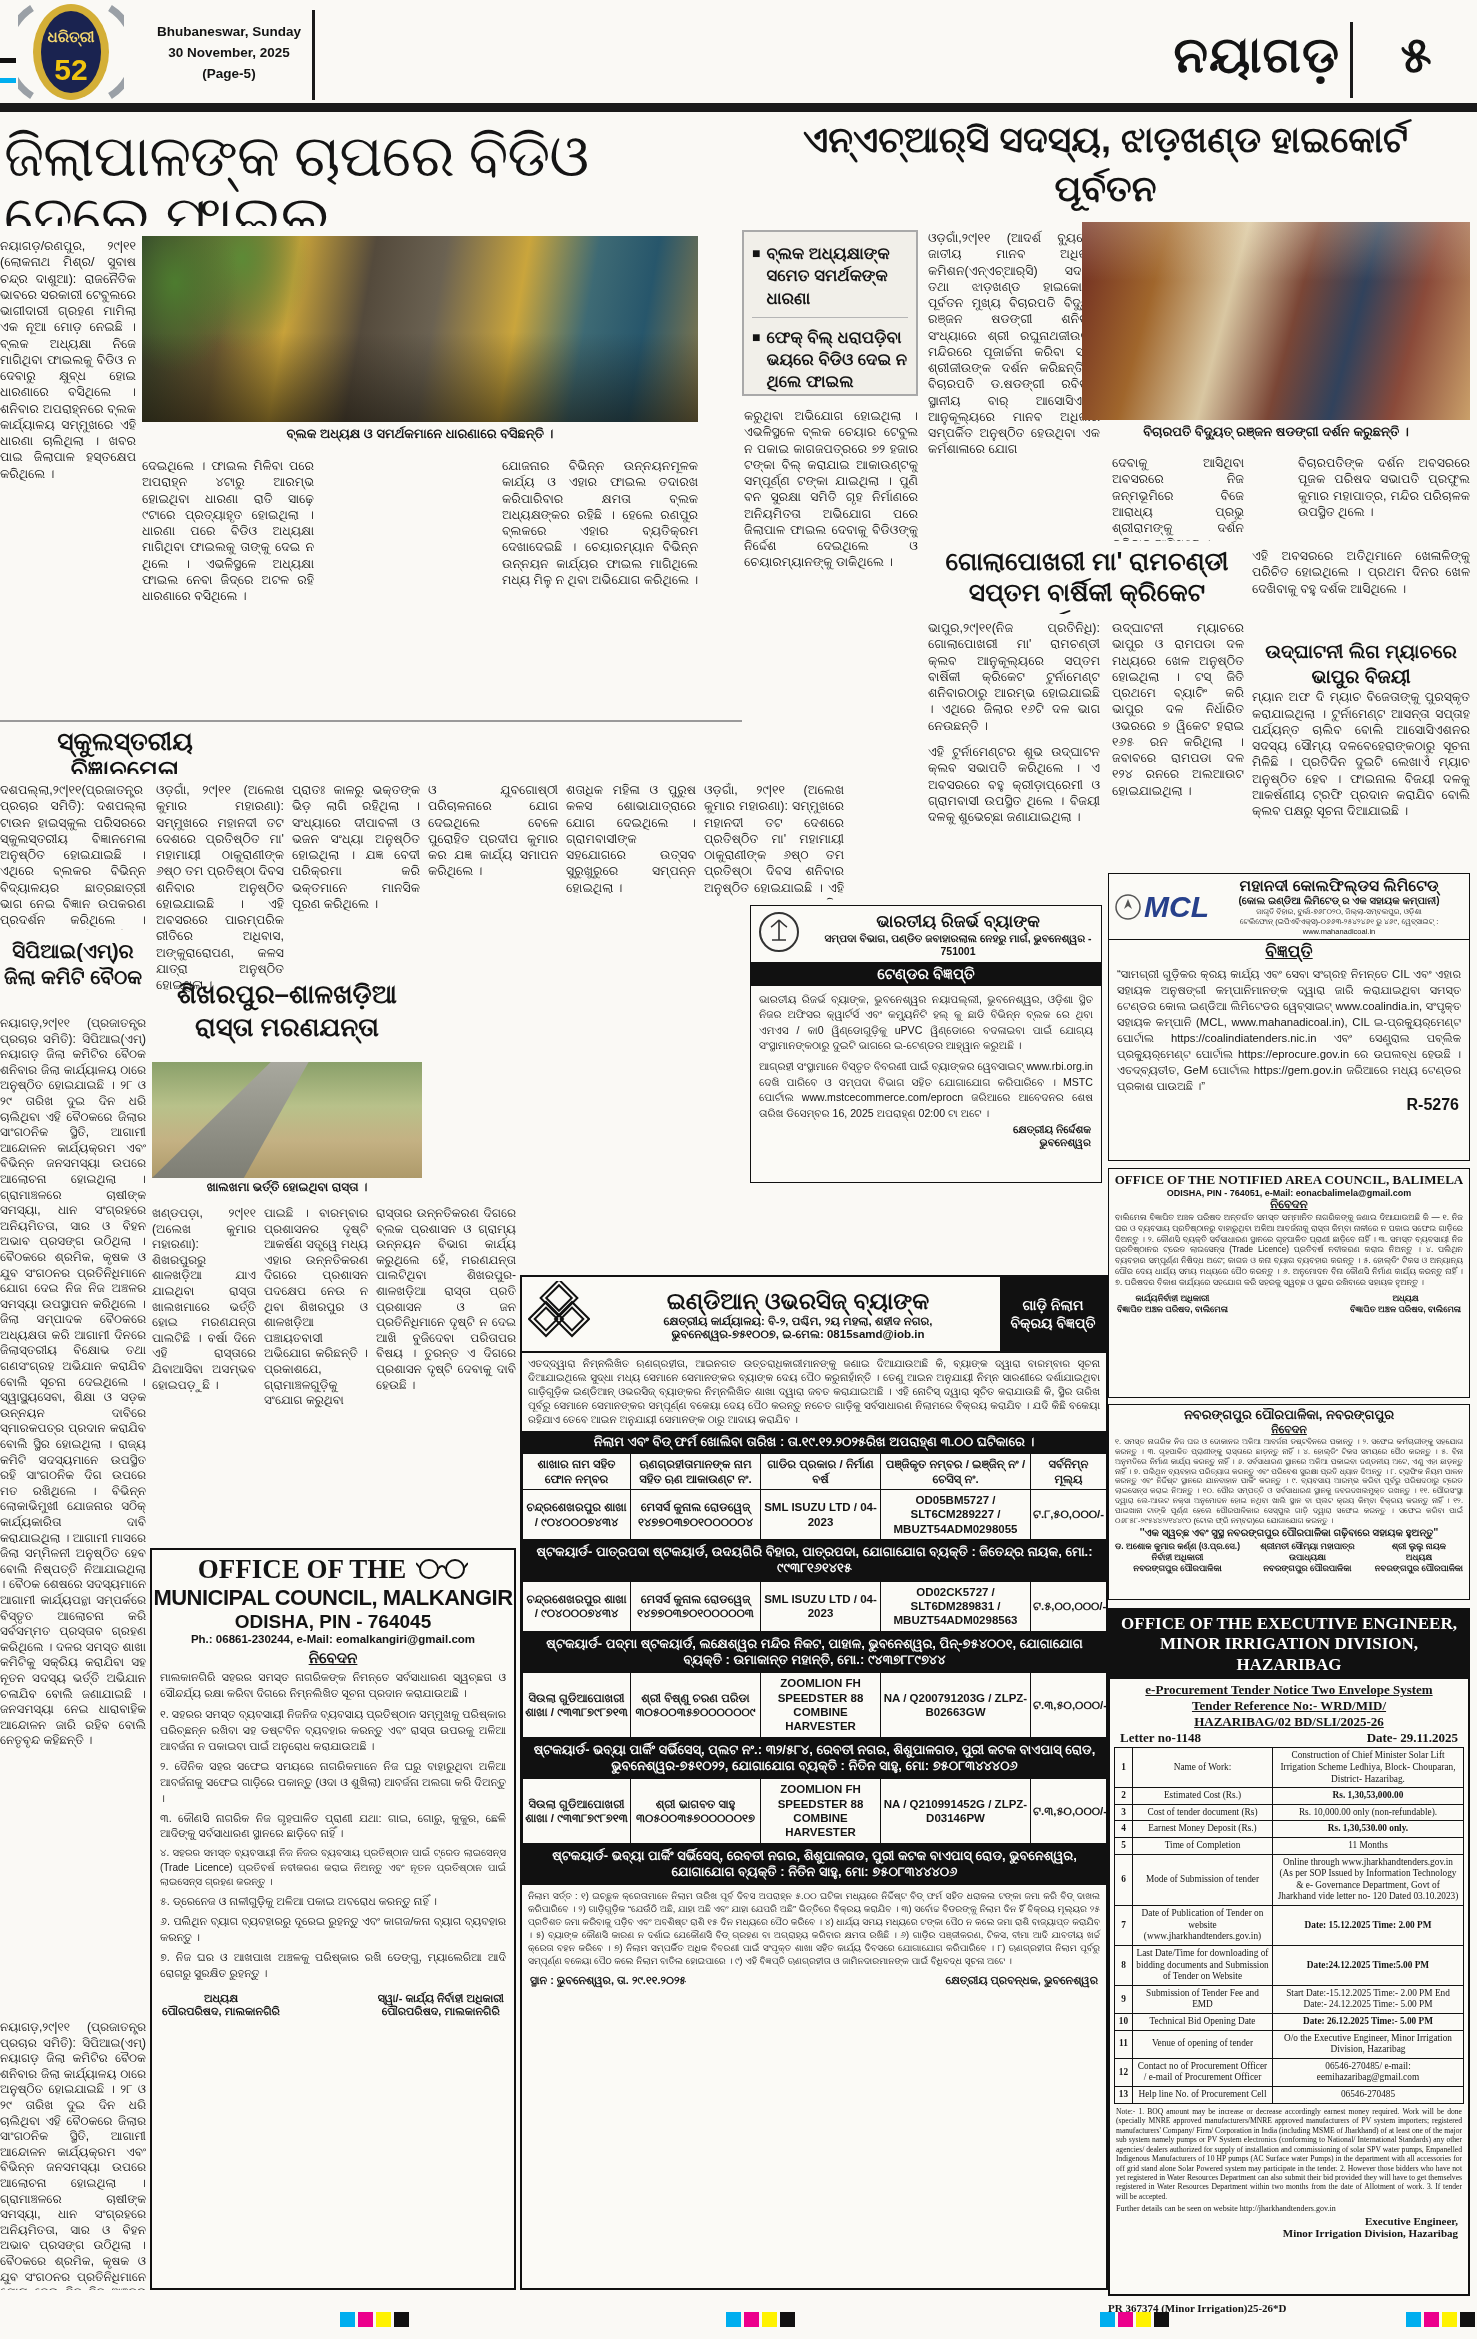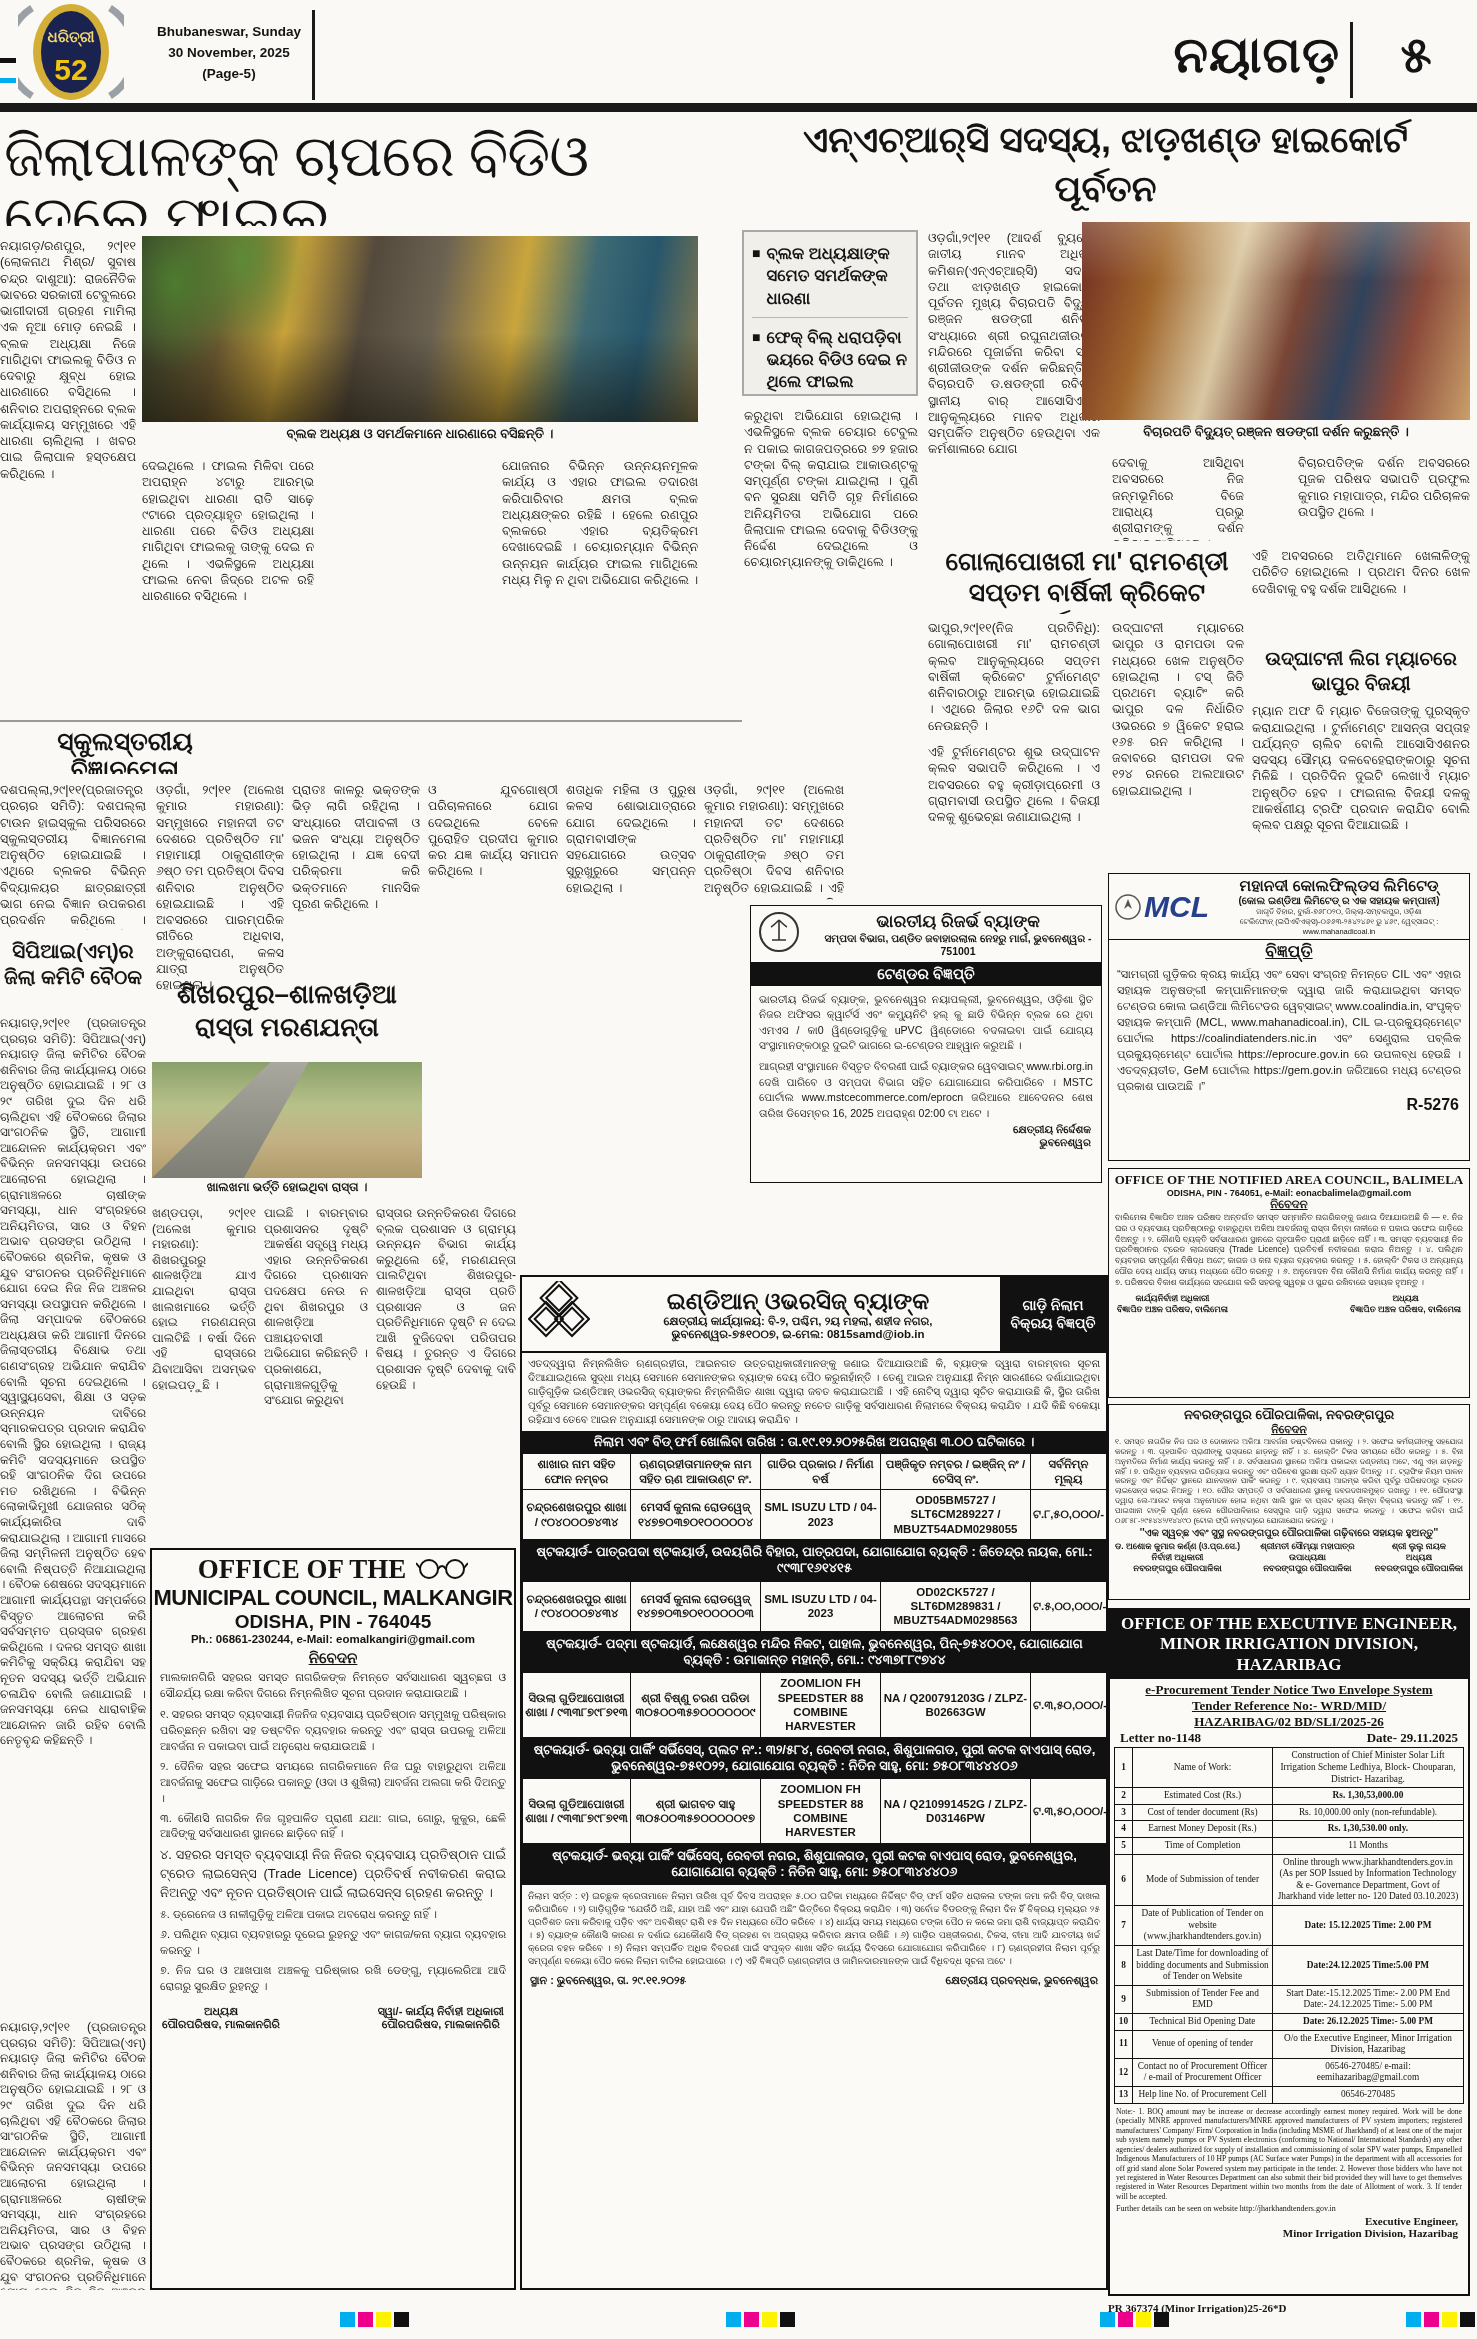--- a/index.html
+++ b/index.html
@@ -126,21 +126,21 @@
   <div class="abs col" style="left:1112px;top:455px;width:132px;height:86px">ଦେବାକୁ ଆସିଥିବା ଅବସରରେ ନିଜ ଜନ୍ମଭୂମିରେ ବିଜେ ଆରାଧ୍ୟ ପ୍ରଭୁ ଶ୍ରୀରାମଙ୍କୁ ଦର୍ଶନ କରିବାକୁ ଆସିଥିଲେ ।</div>
   <div class="abs col" style="left:1298px;top:455px;width:172px;height:86px">ବିଚାରପତିଙ୍କ ଦର୍ଶନ ଅବସରରେ ପୂଜକ ପରିଷଦ ସଭାପତି ପ୍ରଫୁଲ କୁମାର ମହାପାତ୍ର, ମନ୍ଦିର ପରିଚାଳକ ଉପସ୍ଥିତ ଥିଲେ ।</div>
 
   <div class="abs hlC" style="left:928px;top:546px;width:318px;height:68px">ଗୋଲାପୋଖରୀ ମା' ରାମଚଣ୍ଡୀ ସପ୍ତମ ବାର୍ଷିକୀ କ୍ରିକେଟ ଟୁର୍ନାମେଣ୍ଟ</div>
   <div class="abs col" style="left:928px;top:620px;width:172px;height:120px">ଭାପୁର,୨୯|୧୧(ନିଜ ପ୍ରତିନିଧି): ଗୋଲାପୋଖରୀ ମା' ରାମଚଣ୍ଡୀ କ୍ଲବ ଆନୁକୂଲ୍ୟରେ ସପ୍ତମ ବାର୍ଷିକୀ କ୍ରିକେଟ ଟୁର୍ନାମେଣ୍ଟ ଶନିବାରଠାରୁ ଆରମ୍ଭ ହୋଇଯାଇଛି । ଏଥିରେ ଜିଲାର ୧୬ଟି ଦଳ ଭାଗ ନେଉଛନ୍ତି ।</div>
   <div class="abs col" style="left:1112px;top:620px;width:132px;height:244px">ଉଦ୍‌ଘାଟନୀ ମ୍ୟାଚରେ ଭାପୁର ଓ ରାମପଡା ଦଳ ମଧ୍ୟରେ ଖେଳ ଅନୁଷ୍ଠିତ ହୋଇଥିଲା । ଟସ୍ ଜିତି ପ୍ରଥମେ ବ୍ୟାଟିଂ କରି ଭାପୁର ଦଳ ନିର୍ଧାରିତ ଓଭରରେ ୭ ୱିକେଟ ହରାଇ ୧୬୫ ରନ କରିଥିଲା । ଜବାବରେ ରାମପଡା ଦଳ ୧୨୪ ରନରେ ଅଲଆଉଟ ହୋଇଯାଇଥିଲା ।</div>
   <div class="abs col" style="left:928px;top:744px;width:172px;height:158px">ଏହି ଟୁର୍ନାମେଣ୍ଟର ଶୁଭ ଉଦ୍‌ଘାଟନ କ୍ଲବ ସଭାପତି କରିଥିଲେ । ଏ ଅବସରରେ ବହୁ କ୍ରୀଡ଼ାପ୍ରେମୀ ଓ ଗ୍ରାମବାସୀ ଉପସ୍ଥିତ ଥିଲେ । ବିଜୟୀ ଦଳକୁ ଶୁଭେଚ୍ଛା ଜଣାଯାଇଥିଲା ।</div>
 
   <div class="abs" style="left:1252px;top:548px;width:218px;height:318px">
     <div class="col" style="height:92px">ଏହି ଅବସରରେ ଅତିଥିମାନେ ଖେଳାଳିଙ୍କୁ ପରିଚିତ ହୋଇଥିଲେ । ପ୍ରଥମ ଦିନର ଖେଳ ଦେଖିବାକୁ ବହୁ ଦର୍ଶକ ଆସିଥିଲେ ।</div>
-    <div class="hlSm" style="margin:7px 0">ଉଦ୍‌ଘାଟନୀ ଲିଗ ମ୍ୟାଚରେ ଭାପୁର ବିଜୟୀ</div>
+    <div class="hlSm" style="margin:0 0">ଉଦ୍‌ଘାଟନୀ ଲିଗ ମ୍ୟାଚରେ ଭାପୁର ବିଜୟୀ</div>
     <div class="col" style="height:160px">ମ୍ୟାନ ଅଫ ଦି ମ୍ୟାଚ ବିଜେତାଙ୍କୁ ପୁରସ୍କୃତ କରାଯାଇଥିଲା । ଟୁର୍ନାମେଣ୍ଟ ଆସନ୍ତା ସପ୍ତାହ ପର୍ଯ୍ୟନ୍ତ ଚାଲିବ ବୋଲି ଆସୋସିଏଶନର ସଦସ୍ୟ ସୌମ୍ୟ ଦଳବେହେରାଙ୍କଠାରୁ ସୂଚନା ମିଳିଛି । ପ୍ରତିଦିନ ଦୁଇଟି ଲେଖାଏଁ ମ୍ୟାଚ ଅନୁଷ୍ଠିତ ହେବ । ଫାଇନାଲ ବିଜୟୀ ଦଳକୁ ଆକର୍ଷଣୀୟ ଟ୍ରଫି ପ୍ରଦାନ କରାଯିବ ବୋଲି କ୍ଲବ ପକ୍ଷରୁ ସୂଚନା ଦିଆଯାଇଛି ।</div>
   </div>
 
   <div class="abs hlSec" style="left:0;top:728px;width:250px;height:46px">ସ୍କୁଲସ୍ତରୀୟ ବିଜ୍ଞାନମେଳା</div>
 
   <div class="abs col" style="left:0;top:782px;width:146px;height:148px">ଦଶପଲ୍ଲା,୨୯|୧୧(ପ୍ରଜାତନ୍ତ୍ର ପ୍ରଚାର ସମିତି): ଦଶପଲ୍ଲା ଟାଉନ ହାଇସ୍କୁଲ ପରିସରରେ ସ୍କୁଲସ୍ତରୀୟ ବିଜ୍ଞାନମେଳା ଅନୁଷ୍ଠିତ ହୋଇଯାଇଛି । ଏଥିରେ ବ୍ଲକର ବିଭିନ୍ନ ବିଦ୍ୟାଳୟର ଛାତ୍ରଛାତ୍ରୀ ଭାଗ ନେଇ ବିଜ୍ଞାନ ଉପକରଣ ପ୍ରଦର୍ଶନ କରିଥିଲେ । ମେଳାରେ ୪୪ଟି ବିଜ୍ଞାନ ପ୍ରକଳ୍ପ ପ୍ରଦର୍ଶିତ ହୋଇଥିଲା । ଶ୍ରେଷ୍ଠ ପ୍ରତିଯୋଗୀଙ୍କୁ ପୁରସ୍କୃତ କରାଯାଇଥିଲା ।</div>
   <div class="abs col" style="left:156px;top:782px;width:128px;height:224px">ଓଡ଼ଗାଁ, ୨୯|୧୧ (ଅଲେଖ କୁମାର ମହାରଣା): ସମ୍ମୁଖରେ ମହାନଦୀ ତଟ ଦେଶରେ ପ୍ରତିଷ୍ଠିତ ମା' ମହାମାୟୀ ଠାକୁରାଣୀଙ୍କ ୬ଷ୍ଠ ତମ ପ୍ରତିଷ୍ଠା ଦିବସ ଶନିବାର ଅନୁଷ୍ଠିତ ହୋଇଯାଇଛି । ଏହି ଅବସରରେ ପାରମ୍ପରିକ ରୀତିରେ ଅଧିବାସ, ଅଙ୍କୁରାରୋପଣ, କଳସ ଯାତ୍ରା ଅନୁଷ୍ଠିତ ହୋଇଥିଲା ।</div>
   <div class="abs col" style="left:292px;top:782px;width:128px;height:224px">ପ୍ରାତଃ କାଳରୁ ଭକ୍ତଙ୍କ ଭିଡ଼ ଲାଗି ରହିଥିଲା । ସଂଧ୍ୟାରେ ଦୀପାବଳୀ ଓ ଭଜନ ସଂଧ୍ୟା ଅନୁଷ୍ଠିତ ହୋଇଥିଲା । ଯଜ୍ଞ ବେଦୀ ପରିକ୍ରମା କରି ଭକ୍ତମାନେ ମାନସିକ ପୂରଣ କରିଥିଲେ ।</div>
   <div class="abs col" style="left:428px;top:782px;width:130px;height:118px">ଓ ଯୁବଗୋଷ୍ଠୀ ପରିଚାଳନାରେ ଯୋଗ ଦେଇଥିଲେ ବେଳେ ପୁରୋହିତ ପ୍ରଦୀପ କୁମାର କର ଯଜ୍ଞ କାର୍ଯ୍ୟ ସମାପନ କରିଥିଲେ ।</div>
   <div class="abs col" style="left:566px;top:782px;width:130px;height:118px">ଶତାଧିକ ମହିଳା ଓ ପୁରୁଷ କଳସ ଶୋଭାଯାତ୍ରାରେ ଯୋଗ ଦେଇଥିଲେ । ଗ୍ରାମବାସୀଙ୍କ ସହଯୋଗରେ ଉତ୍ସବ ସୁରୁଖୁରୁରେ ସମ୍ପନ୍ନ ହୋଇଥିଲା ।</div>
@@ -430,21 +430,21 @@
       </span>
     </div>
     <div class="b ctr" style="font-size:22px;letter-spacing:-0.5px">MUNICIPAL COUNCIL, MALKANGIR</div>
     <div class="b ctr" style="font-size:19px">ODISHA, PIN - 764045</div>
     <div class="b ctr" style="font-size:11.5px">Ph.: 06861-230244, e-Mail: eomalkangiri@gmail.com</div>
     <div class="b ctr underl" style="font-size:15px;margin-top:4px">ନିବେଦନ</div>
     <div class="just" style="font-size:11px;line-height:1.45;padding:3px 8px">ମାଲକାନଗିରି ସହରର ସମସ୍ତ ନାଗରିକଙ୍କ ନିମନ୍ତେ ସର୍ବସାଧାରଣ ସ୍ୱଚ୍ଛତା ଓ ସୌନ୍ଦର୍ଯ୍ୟ ରକ୍ଷା କରିବା ଦିଗରେ ନିମ୍ନଲିଖିତ ସୂଚନା ପ୍ରଦାନ କରାଯାଉଅଛି ।</div>
     <div class="just" style="font-size:11px;line-height:1.45;padding:2px 8px">୧.  ସହରର ସମସ୍ତ ବ୍ୟବସାୟୀ ନିଜନିଜ ବ୍ୟବସାୟ ପ୍ରତିଷ୍ଠାନ ସମ୍ମୁଖକୁ ପରିଷ୍କାର ପରିଚ୍ଛନ୍ନ ରଖିବା ସହ ଡଷ୍ଟବିନ ବ୍ୟବହାର କରନ୍ତୁ ଏବଂ ରାସ୍ତା ଉପରକୁ ଅଳିଆ ଆବର୍ଜନା ନ ପକାଇବା ପାଇଁ ଅନୁରୋଧ କରାଯାଉଅଛି ।</div>
     <div class="just" style="font-size:11px;line-height:1.45;padding:2px 8px">୨.  ଦୈନିକ ସହର ସଫେଇ ସମୟରେ ନାଗରିକମାନେ ନିଜ ଘରୁ ବାହାରୁଥିବା ଅଳିଆ ଆବର୍ଜନାକୁ ସଫେଇ ଗାଡ଼ିରେ ପକାନ୍ତୁ (ଓଦା ଓ ଶୁଖିଲା) ଆବର୍ଜନା ଅଲଗା କରି ଦିଅନ୍ତୁ ।</div>
     <div class="just" style="font-size:11px;line-height:1.45;padding:2px 8px">୩.  କୌଣସି ନାଗରିକ ନିଜ ଗୃହପାଳିତ ପ୍ରାଣୀ ଯଥା: ଗାଇ, ଗୋରୁ, କୁକୁର, ଛେଳି ଆଦିଙ୍କୁ ସର୍ବସାଧାରଣ ସ୍ଥାନରେ ଛାଡ଼ିବେ ନାହିଁ ।</div>
-    <div class="just" style="font-size:13px;line-height:1.45;padding:2px 8px">୪.  ସହରର ସମସ୍ତ ବ୍ୟବସାୟୀ ନିଜ ନିଜର ବ୍ୟବସାୟ ପ୍ରତିଷ୍ଠାନ ପାଇଁ ଟ୍ରେଡ ଲାଇସେନ୍ସ (Trade Licence) ପ୍ରତିବର୍ଷ ନବୀକରଣ କରାଇ ନିଅନ୍ତୁ ଏବଂ ନୂତନ ପ୍ରତିଷ୍ଠାନ ପାଇଁ ଲାଇସେନ୍ସ ଗ୍ରହଣ କରନ୍ତୁ ।</div>
+    <div class="just" style="font-size:10px;line-height:1.45;padding:2px 8px">୪.  ସହରର ସମସ୍ତ ବ୍ୟବସାୟୀ ନିଜ ନିଜର ବ୍ୟବସାୟ ପ୍ରତିଷ୍ଠାନ ପାଇଁ ଟ୍ରେଡ ଲାଇସେନ୍ସ (Trade Licence) ପ୍ରତିବର୍ଷ ନବୀକରଣ କରାଇ ନିଅନ୍ତୁ ଏବଂ ନୂତନ ପ୍ରତିଷ୍ଠାନ ପାଇଁ ଲାଇସେନ୍ସ ଗ୍ରହଣ କରନ୍ତୁ ।</div>
     <div class="just" style="font-size:11px;line-height:1.45;padding:2px 8px">୫.  ଡ୍ରେନେଜ ଓ ନାଳୀଗୁଡ଼ିକୁ ଅଳିଆ ପକାଇ ଅବରୋଧ କରନ୍ତୁ ନାହିଁ ।</div>
     <div class="just" style="font-size:11px;line-height:1.45;padding:2px 8px">୬.  ପଲିଥିନ ବ୍ୟାଗ ବ୍ୟବହାରରୁ ଦୂରେଇ ରୁହନ୍ତୁ ଏବଂ କାଗଜ/କନା ବ୍ୟାଗ ବ୍ୟବହାର କରନ୍ତୁ ।</div>
     <div class="just" style="font-size:11px;line-height:1.45;padding:2px 8px">୭.  ନିଜ ଘର ଓ ଆଖପାଖ ଅଞ୍ଚଳକୁ ପରିଷ୍କାର ରଖି ଡେଙ୍ଗୁ, ମ୍ୟାଲେରିଆ ଆଦି ରୋଗରୁ ସୁରକ୍ଷିତ ରୁହନ୍ତୁ ।</div>
     <div style="display:flex;justify-content:space-between;align-items:flex-end;padding:8px 10px">
       <span class="b pre" style="font-size:11px;text-align:center">ଅଧ୍ୟକ୍ଷ
 ପୌରପରିଷଦ, ମାଲକାନଗିରି</span>
       <span class="b pre" style="font-size:11px;text-align:center">ସ୍ୱା/- କାର୍ଯ୍ୟ ନିର୍ବାହୀ ଅଧିକାରୀ
 ପୌରପରିଷଦ, ମାଲକାନଗିରି</span>
     </div>
   </div>

